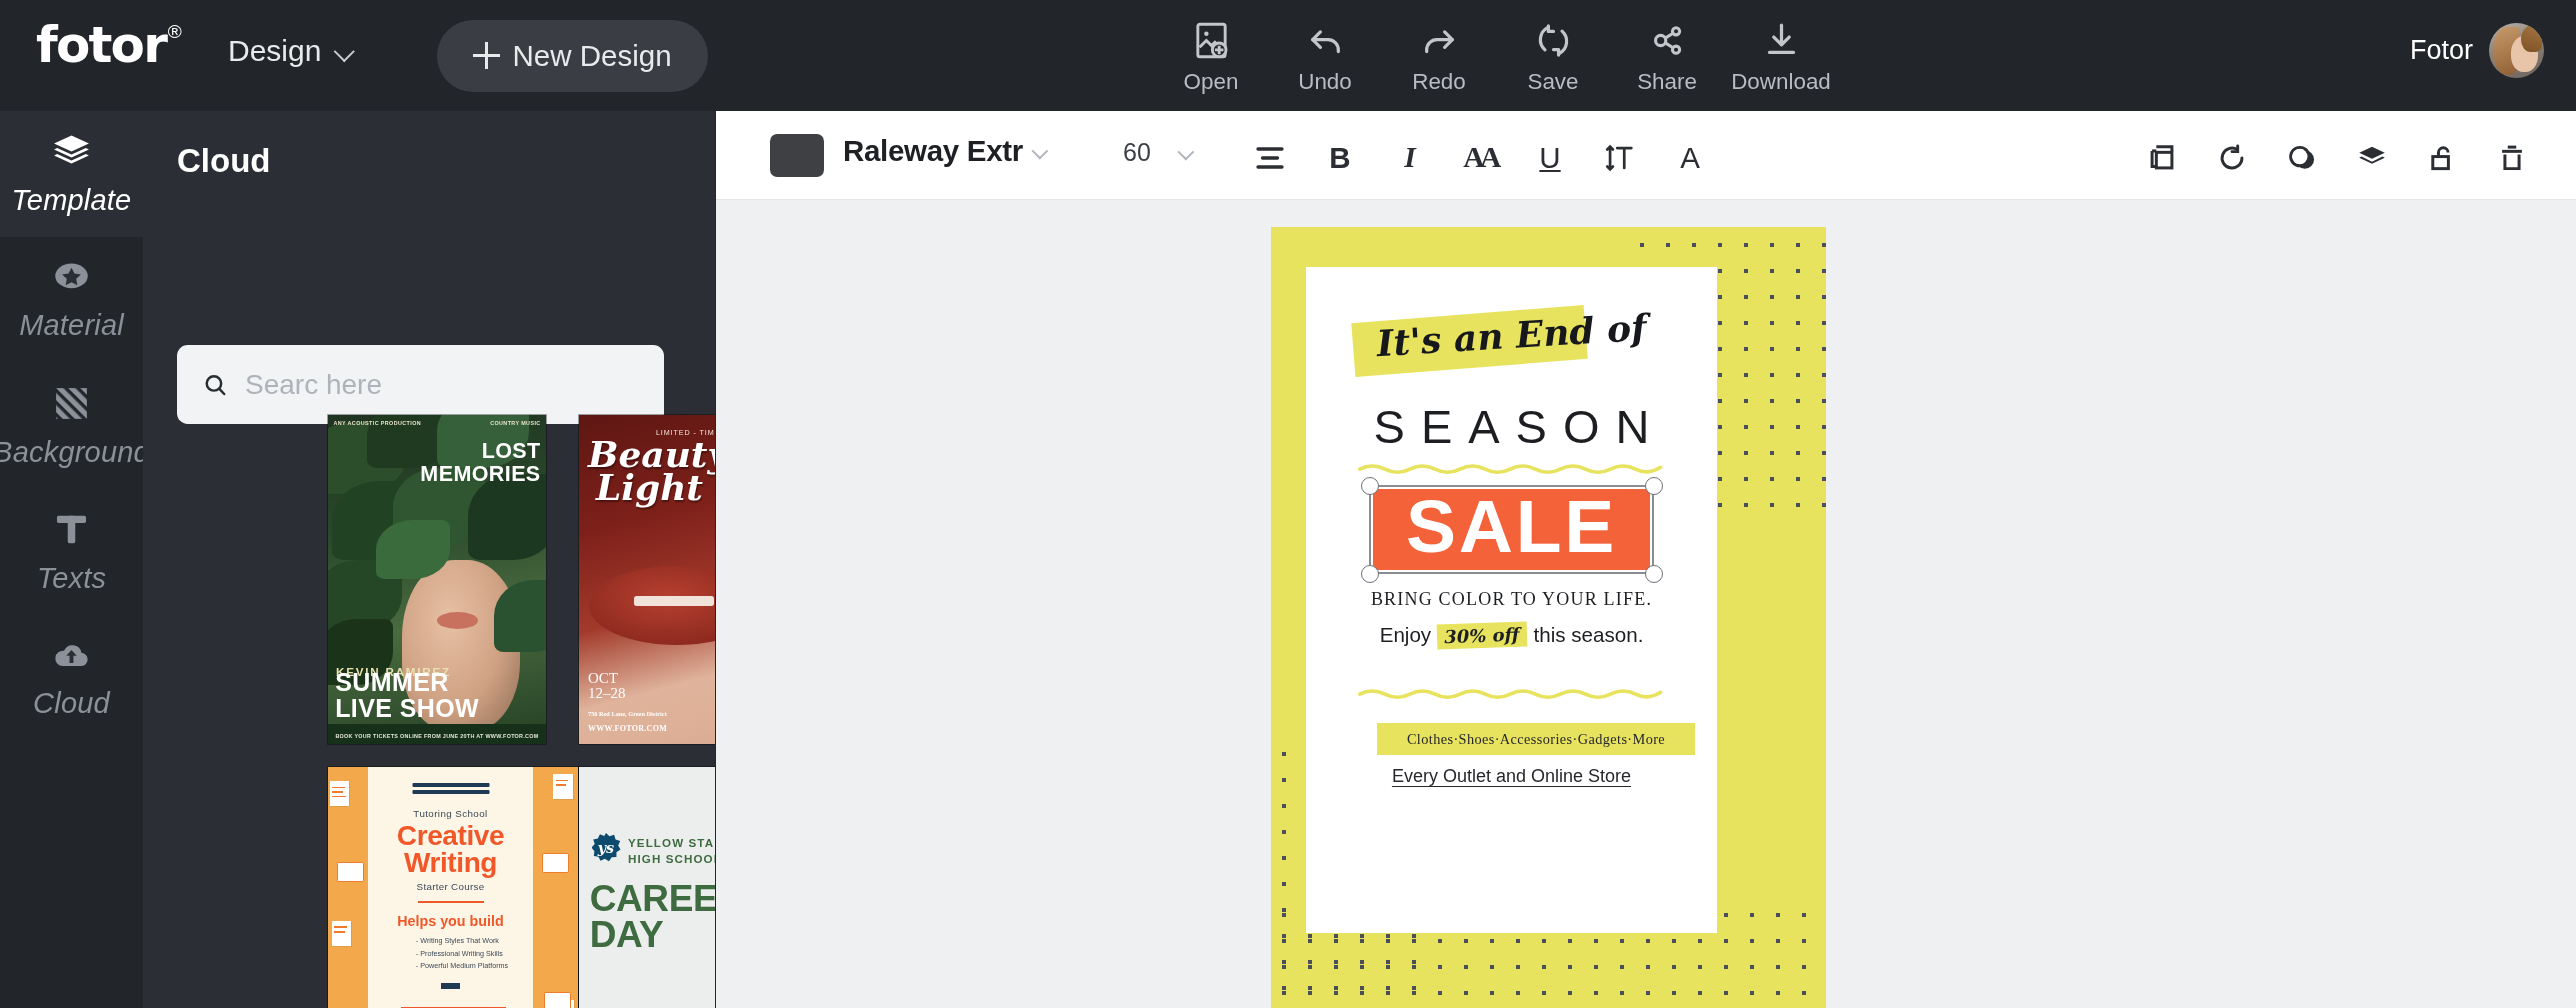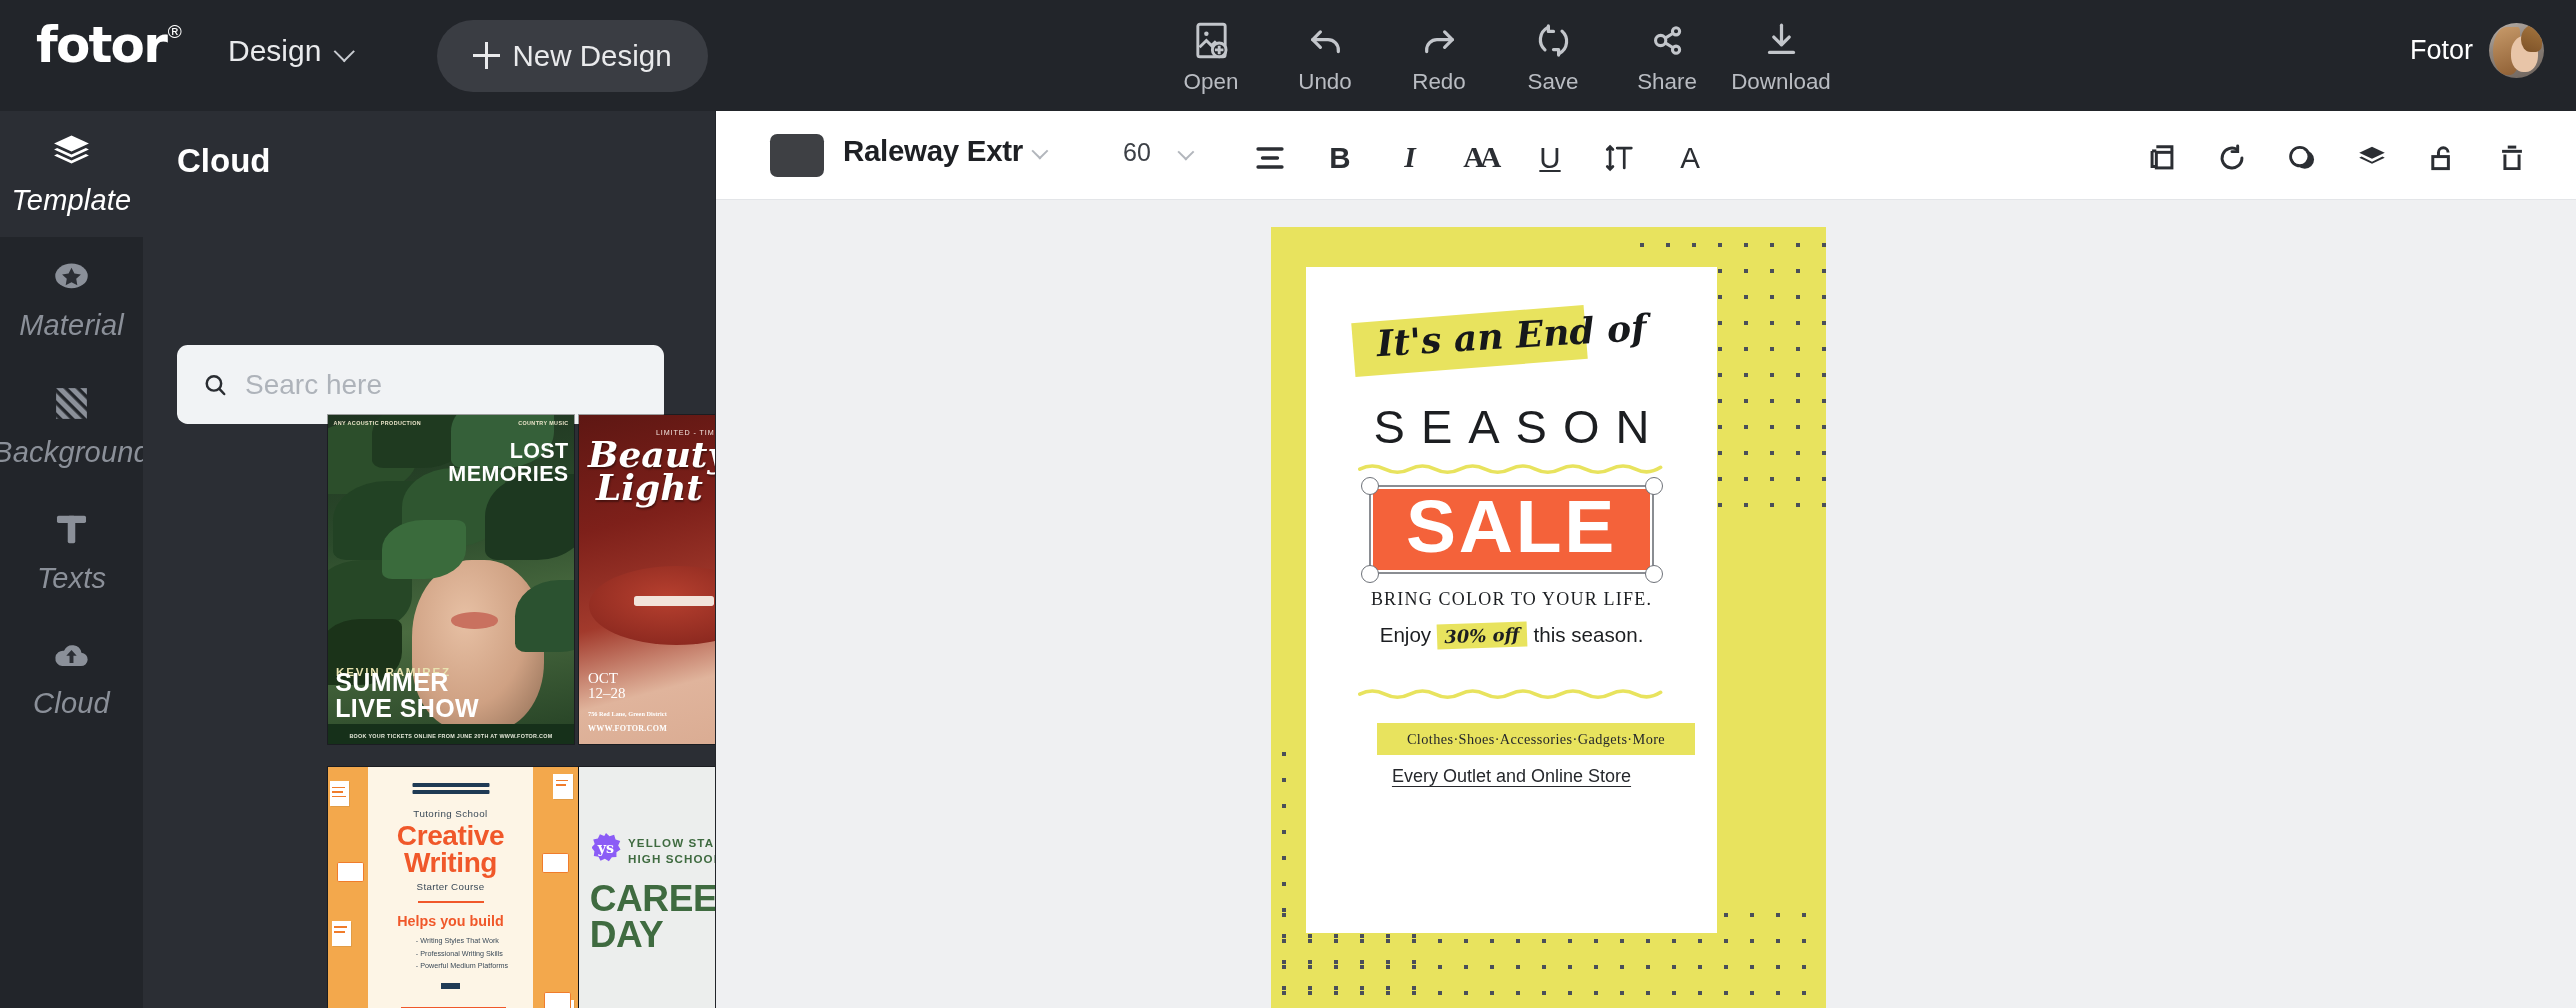--- a/index.html
+++ b/index.html
@@ -170,24 +170,24 @@
   .t3-rule{ position:absolute; left:30%; width:40%; top:134px; height:1.8px; background:#f0582a; }
   .t3-helps{ position:absolute; left:0; right:0; top:146px; text-align:center; font-size:14.3px; color:#f0582a; font-weight:700;}
   .t3-list{ position:absolute; left:29%; top:168px; font-size:7.2px; line-height:1.75; color:#3b4a58;}
   .t3-tab{ position:absolute; left:44%; width:12%; top:216px; height:6.3px; background:#1f3a54;}
   .t3-fee{ position:absolute; left:29%; width:42%; top:240px; height:18px; background:#f0582a; color:#fff;
     font-size:9.8px; display:flex; align-items:center; justify-content:center; }
 
   
   .t4{ background:#eceeed; }
   .t4-logo{
-    position:absolute; left:12.5px; top:66px; width:29px; height:29px; background:#8b5cf6;
+    position:absolute; left:12.5px; top:66px; width:29px; height:29px; background:#0c4a6e;
     clip-path:polygon(50% 0,62% 11%,78% 6%,83% 22%,99% 28%,92% 43%,100% 57%,86% 66%,86% 83%,70% 84%,60% 97%,46% 89%,31% 96%,24% 82%,8% 79%,10% 63%,0 50%,11% 38%,6% 22%,22% 19%,29% 4%,44% 10%);
     display:flex; align-items:center; justify-content:center;
-    color:#fff; font-family:"DejaVu Serif", serif; font-weight:700; font-size:14.3px;
+    color:#fff; font-family:"DejaVu Serif", serif; font-style:italic; font-weight:700; font-size:14.3px;
   }
   .t4-school{ position:absolute; left:49px; top:68px; font-size:11.6px; line-height:1.35; color:#3f6b40; font-weight:700; letter-spacing:1.1px;}
   .t4-title{ position:absolute; left:10.7px; top:114px; font-size:37px; line-height:.96; color:#3f6b40; font-weight:700; letter-spacing:-0.4px;}
 
   
   .editorbar{
     position:absolute; left:716px; top:111px; width:1860px; height:89px;
     background:#ffffff; display:flex; align-items:center;
     border-bottom:0.9px solid #e3e5e8;
   }
@@ -452,21 +452,21 @@
   <div class="panel-title">Cloud</div>
 
   <div class="search-box">
     <svg width="30" height="30" viewBox="0 0 24 24" fill="none" stroke="#2a2d32" stroke-width="2.2" stroke-linecap="round">
       <circle cx="10.6" cy="10.6" r="6.4"></circle>
       <path d="M15.4 15.4l4.3 4.6"></path>
     </svg>
     <input class="search-input" type="text" placeholder="Searc here" style="">
   </div>
 
-  <div class="thumb t1" style="left:185px; top:304px; width:246px; height:329px;">
+  <div class="thumb t1" style="left:185px; top:304px; width:218px; height:329px;">
     <div class="thumb-inner">
       <i class="leaf" style="left:-10%; top:2%; width:46%; height:22%;"></i>
       <i class="leaf" style="left:18%; top:-4%; width:40%; height:20%; background:#1f3a20;"></i>
       <i class="leaf" style="left:50%; top:-6%; width:42%; height:22%; background:#356039;"></i>
       <i class="leaf" style="left:2%; top:20%; width:44%; height:24%; background:#224224;"></i>
       <i class="leaf" style="left:30%; top:16%; width:42%; height:24%; background:#2f5630;"></i>
       <i class="leaf" style="left:64%; top:18%; width:42%; height:26%; background:#1d3820;"></i>
       <div class="skin"></div>
       <div class="lips"></div>
       <i class="leaf" style="left:-6%; top:44%; width:40%; height:22%; background:#264726;"></i>

